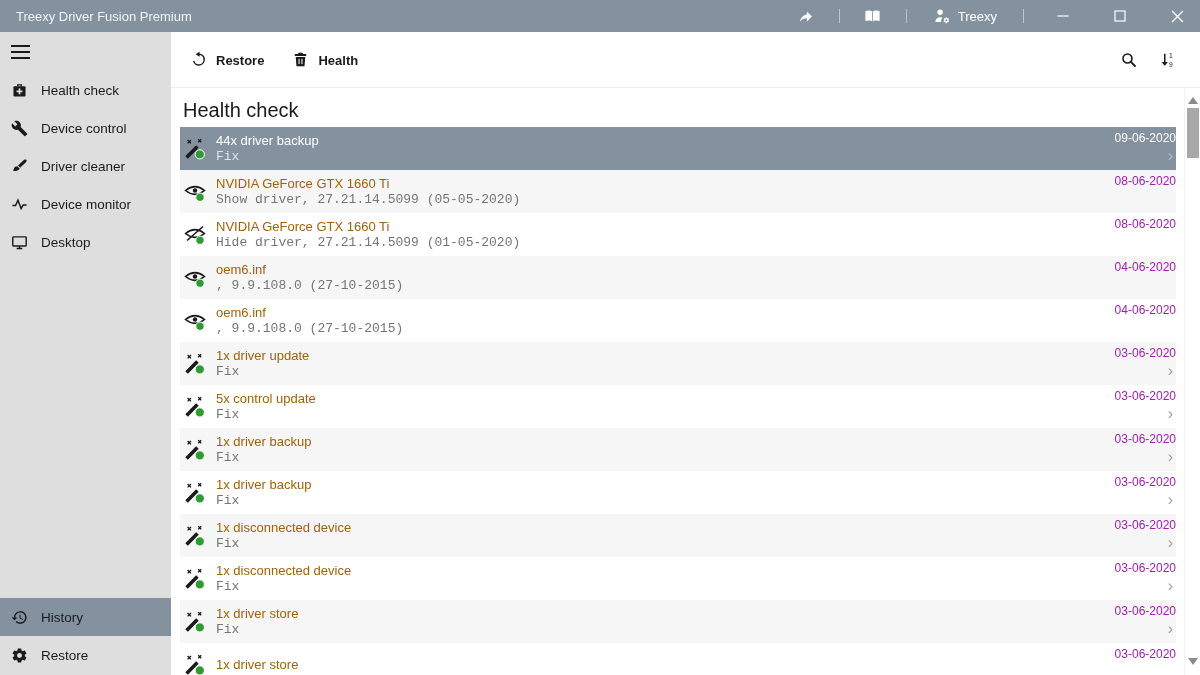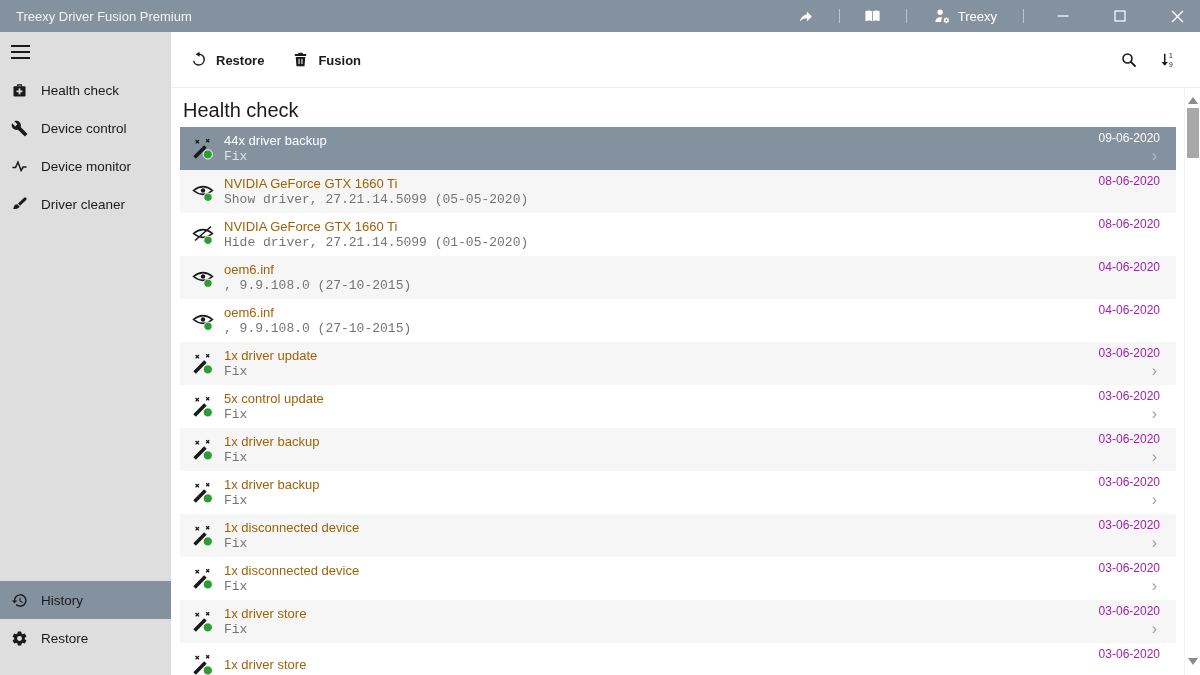--- a/index.html
+++ b/index.html
@@ -19,45 +19,45 @@
   
   .body { flex:1; display:flex; min-height:0; }
 
   
   .sidebar { flex:0 0 171px; background:#dedede; display:flex; flex-direction:column; }
   .hamburger { padding:13px 0 8px 11px; cursor:default; }
   .hamburger div { width:19px; height:2px; background:#1a1a1a; margin-bottom:4px; }
   .nav-item { height:38px; display:flex; align-items:center; padding-left:11px; gap:13px;
               font-size:13.5px; color:#1a1a1a; }
   .nav-item svg { width:17px; height:17px; flex:0 0 17px; }
-  .nav-bottom { margin-top:auto; padding-bottom:18px; }
+  .nav-bottom { margin-top:auto; padding-bottom:1px; }
   .nav-item.selected { background:#8492a0; }
 
   
   .main { flex:1; display:flex; flex-direction:column; min-width:0; background:#fff; }
   .toolbar { flex:0 0 56px; display:flex; align-items:center; padding:0 24px 0 19px;
              border-bottom:1px solid #ededed; }
   .tool-btn { display:flex; align-items:flex-end; gap:9px; font-size:13px; color:#1a1a1a;
               margin-right:28px; cursor:default;font-weight:bold; }
   .tool-btn svg { width:17px; height:17px; }
   .toolbar-right { margin-left:auto; display:flex; align-items:center; gap:20px; }
   .toolbar-right svg { width:18px; height:18px; }
 
   .content { flex:1; position:relative; overflow:hidden; padding-left:9px; }
   h1 { font-size:20px; font-weight:400; color:#1a1a1a; margin:10px 0 4px 3px; line-height:25px; }
 
   .list { width:996px; }
-  .row { height:43px; display:flex; align-items:center; padding-left:12px; position:relative; }
+  .row { height:43px; display:flex; align-items:center; padding-left:4px; position:relative; }
   .row:nth-child(even) { background:#f6f6f6; }
   .row-icon { width:22px; height:22px; flex:0 0 22px; margin-right:10px; }
   .row-icon svg { width:22px; height:22px; }
   .row-text { display:flex; flex-direction:column; justify-content:center; line-height:16px; }
   .row-title { font-size:13px; color:#a16207; }
   .row-subtitle { font-size:13px; color:#757575;font-family:Liberation Mono, monospace; }
-  .row-right { position:absolute; right:16px; top:4px; display:flex; flex-direction:column;
+  .row-right { position:absolute; right:0; top:4px; display:flex; flex-direction:column;
                align-items:flex-end; }
   .row-date { font-size:12px; color:#a21caf; line-height:15px; }
   .row-chevron { font-size:16px; color:#9aa1a8; line-height:14px; margin:3px 3px 0 0; }
   .row.selected { background:#8492a0; }
   .row.selected .row-title, .row.selected .row-date { color:#ffffff; }
   .row.selected .row-subtitle { color:#dde3e8; }
   .row.selected .row-chevron { color:#b3bcc4; }
 
   
   .scrollbar { position:absolute; top:0; right:0; width:16px; height:100%; background:#fff;
@@ -141,33 +141,40 @@
 
       <div class="nav-item">
         <svg viewBox="0 0 24 24">
           <path d="M22.7 19l-9.1-9.1c.9-2.3.4-5-1.5-6.9-2-2-5-2.4-7.4-1.3L9 6 6 9 1.6 4.7C.4 7.1.9 10.1 2.9 12.1c1.9 1.9 4.6 2.4 6.9 1.5l9.1 9.1c.4.4 1 .4 1.4 0l2.3-2.3c.5-.4.5-1.1.1-1.4z" fill="#1a1a1a"></path>
         </svg>
         <span>Device control</span>
       </div>
 
       <div class="nav-item">
         <svg viewBox="0 0 24 24">
-          <path d="M2 13.5h4.4L9.8 6l4.5 11.6 2.8-4.8H22" fill="none" stroke="#1a1a1a" stroke-width="2.1"></path>
-        </svg>
-        <span>Device monitor</span>
+          <path d="M21.5 2.6c.8.8.7 2.1-.1 2.9l-8.6 8.1-2.9-2.9 8.6-8.1c.8-.8 2.2-.8 3 0z" fill="#1a1a1a"></path>
+          <path d="M9 11.6l3.4 3.4-2 1.9c-1.1 1-2.6 1.6-4.2 1.6-1.1 0-2.4-.3-3.5-1 .7-.5 1.1-1.2 1.3-2.1.3-1.2.9-2.2 1.8-2.9L9 11.6z" fill="#1a1a1a"></path>
+        </svg>
+        <span>Driver cleaner</span>
       </div>
 
       <div class="nav-item">
         <svg viewBox="0 0 24 24">
-          <path d="M21.5 2.6c.8.8.7 2.1-.1 2.9l-8.6 8.1-2.9-2.9 8.6-8.1c.8-.8 2.2-.8 3 0z" fill="#1a1a1a"></path>
-          <path d="M9 11.6l3.4 3.4-2 1.9c-1.1 1-2.6 1.6-4.2 1.6-1.1 0-2.4-.3-3.5-1 .7-.5 1.1-1.2 1.3-2.1.3-1.2.9-2.2 1.8-2.9L9 11.6z" fill="#1a1a1a"></path>
-        </svg>
-        <span>Driver cleaner</span>
-      </div>
-
+          <path d="M2 13.5h4.4L9.8 6l4.5 11.6 2.8-4.8H22" fill="none" stroke="#1a1a1a" stroke-width="2.1"></path>
+        </svg>
+        <span>Device monitor</span>
+      </div>
+
+      <div class="nav-item">
+        <svg viewBox="0 0 24 24">
+          <rect x="2.5" y="4" width="19" height="13" rx="1" fill="none" stroke="#1a1a1a" stroke-width="2"></rect>
+          <path d="M12 17v3.5M8 20.5h8" stroke="#1a1a1a" stroke-width="2"></path>
+        </svg>
+        <span>Desktop</span>
+      </div>
 
       <div class="nav-bottom">
         <div class="nav-item selected">
           <svg viewBox="0 0 24 24">
             <path d="M13.5 8H12v5l4.3 2.5.7-1.2-3.5-2V8M13 3a9 9 0 0 0-9 9H1l3.9 3.9.1.1L9 12H6a7 7 0 1 1 7 7 7 7 0 0 1-5-2.1L6.6 18.3A9 9 0 1 0 13 3" fill="#1a1a1a"></path>
           </svg>
           <span>History</span>
         </div>
         <div class="nav-item">
           <svg viewBox="0 0 24 24">
@@ -187,21 +194,21 @@
           </svg>
           <span>Restore</span>
         </div>
         <div class="tool-btn">
           <svg viewBox="0 0 24 24">
             <path d="M9.3 2.5h5.4l.9 1.7H20V7H4V4.2h4.4l.9-1.7z" fill="#1a1a1a"></path>
             <path d="M5.3 8.5h13.4l-1 13H6.3l-1-13z" fill="#1a1a1a"></path>
             <rect x="9.2" y="11" width="1.5" height="7.5" fill="#fff"></rect>
             <rect x="13.3" y="11" width="1.5" height="7.5" fill="#fff"></rect>
           </svg>
-          <span>Fusion</span>
+          <span>Health</span>
         </div>
         <div class="toolbar-right">
           <svg viewBox="0 0 24 24">
             <circle cx="10" cy="10" r="6" fill="none" stroke="#1a1a1a" stroke-width="2.1"></circle>
             <path d="M14.5 14.5L20 20" stroke="#1a1a1a" stroke-width="2.4" stroke-linecap="round"></path>
           </svg>
           <svg viewBox="0 0 24 24">
             <path d="M9 3.5v15" stroke="#1a1a1a" stroke-width="2"></path>
             <path d="M4.8 14.5L9 19.5l4.2-5z" fill="#1a1a1a"></path>
             <text x="14.5" y="9" font-size="9" fill="#1a1a1a" font-family="Liberation Sans, sans-serif">1</text>

